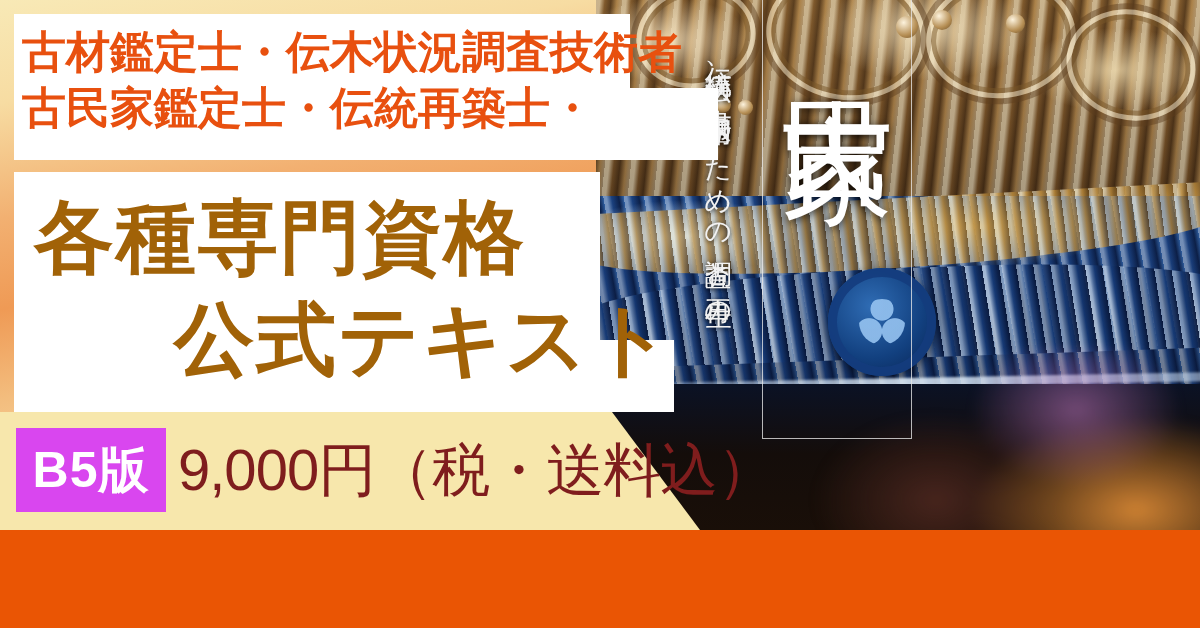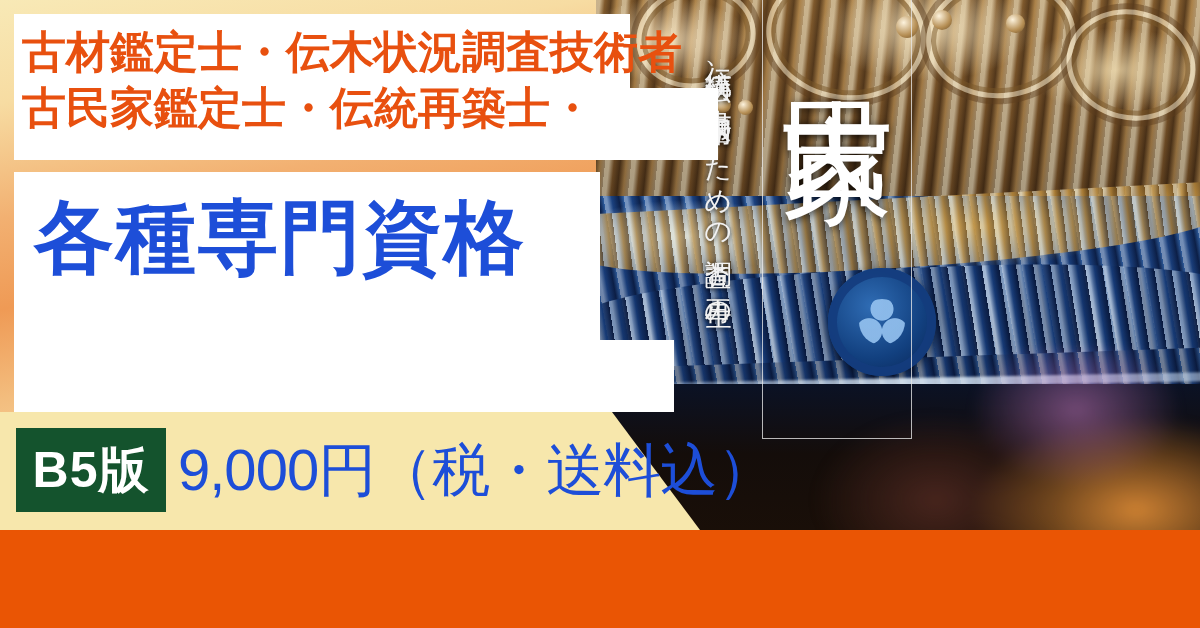--- a/index.html
+++ b/index.html
@@ -161,43 +161,43 @@
   .panel1-text span{display:block;}
 
   
   .panel2{
     position:absolute;left:14px;top:172px;width:660px;height:240px;
     background:#fff;
     clip-path:polygon(0 0, 586px 0, 586px 168px, 660px 168px, 660px 240px, 0 240px);
   }
   .headline{
     position:absolute;left:14px;top:182px;width:660px;height:230px;
-    color:#1d4ed8;font-weight:700;
+    color:#a16207;font-weight:700;
     font-size:80px;line-height:1.14;letter-spacing:2px;
     white-space:nowrap;
   }
   .hl-1{position:absolute;left:20px;top:10px;}
   .hl-2{position:absolute;left:160px;top:112px;}
 
   
   .priceband{
     position:absolute;left:0;top:412px;width:700px;height:118px;
     background:#f7e7ac;
     clip-path:polygon(0 0, 612px 0, 700px 118px, 0 118px);
   }
   .b5-badge{
     position:absolute;left:16px;top:428px;width:150px;height:84px;
-    background:#14532d;
+    background:#d946ef;
     color:#fff;font-weight:700;font-size:50px;
     display:flex;align-items:center;justify-content:center;
     letter-spacing:1px;
   }
   .price-text{
     position:absolute;left:178px;top:432px;
-    color:#1d4ed8;font-size:58px;font-weight:500;
+    color:#7f1d1d;font-size:58px;font-weight:500;
     letter-spacing:-1px;white-space:nowrap;
   }
 
   
   .cta{
     position:absolute;left:0;top:530px;width:1200px;height:98px;
     background:#ea5504;
   }
 </style>
 </head>
@@ -236,20 +236,21 @@
 
   <div class="panel1"></div>
   <div class="panel1-text">
     <span>古材鑑定士・伝木状況調査技術者</span>
     <span>古民家鑑定士・伝統再築士・</span>
   </div>
 
   <div class="panel2"></div>
   <div class="headline">
     <div class="hl-1">各種専門資格</div>
+    <div class="hl-2">公式テキスト</div>
   </div>
 
   <div class="priceband"></div>
   <div class="b5-badge">B5版</div>
   <div class="price-text">9,000円（税・送料込）</div>
 
   <div class="cta">
     
     
   </div>

